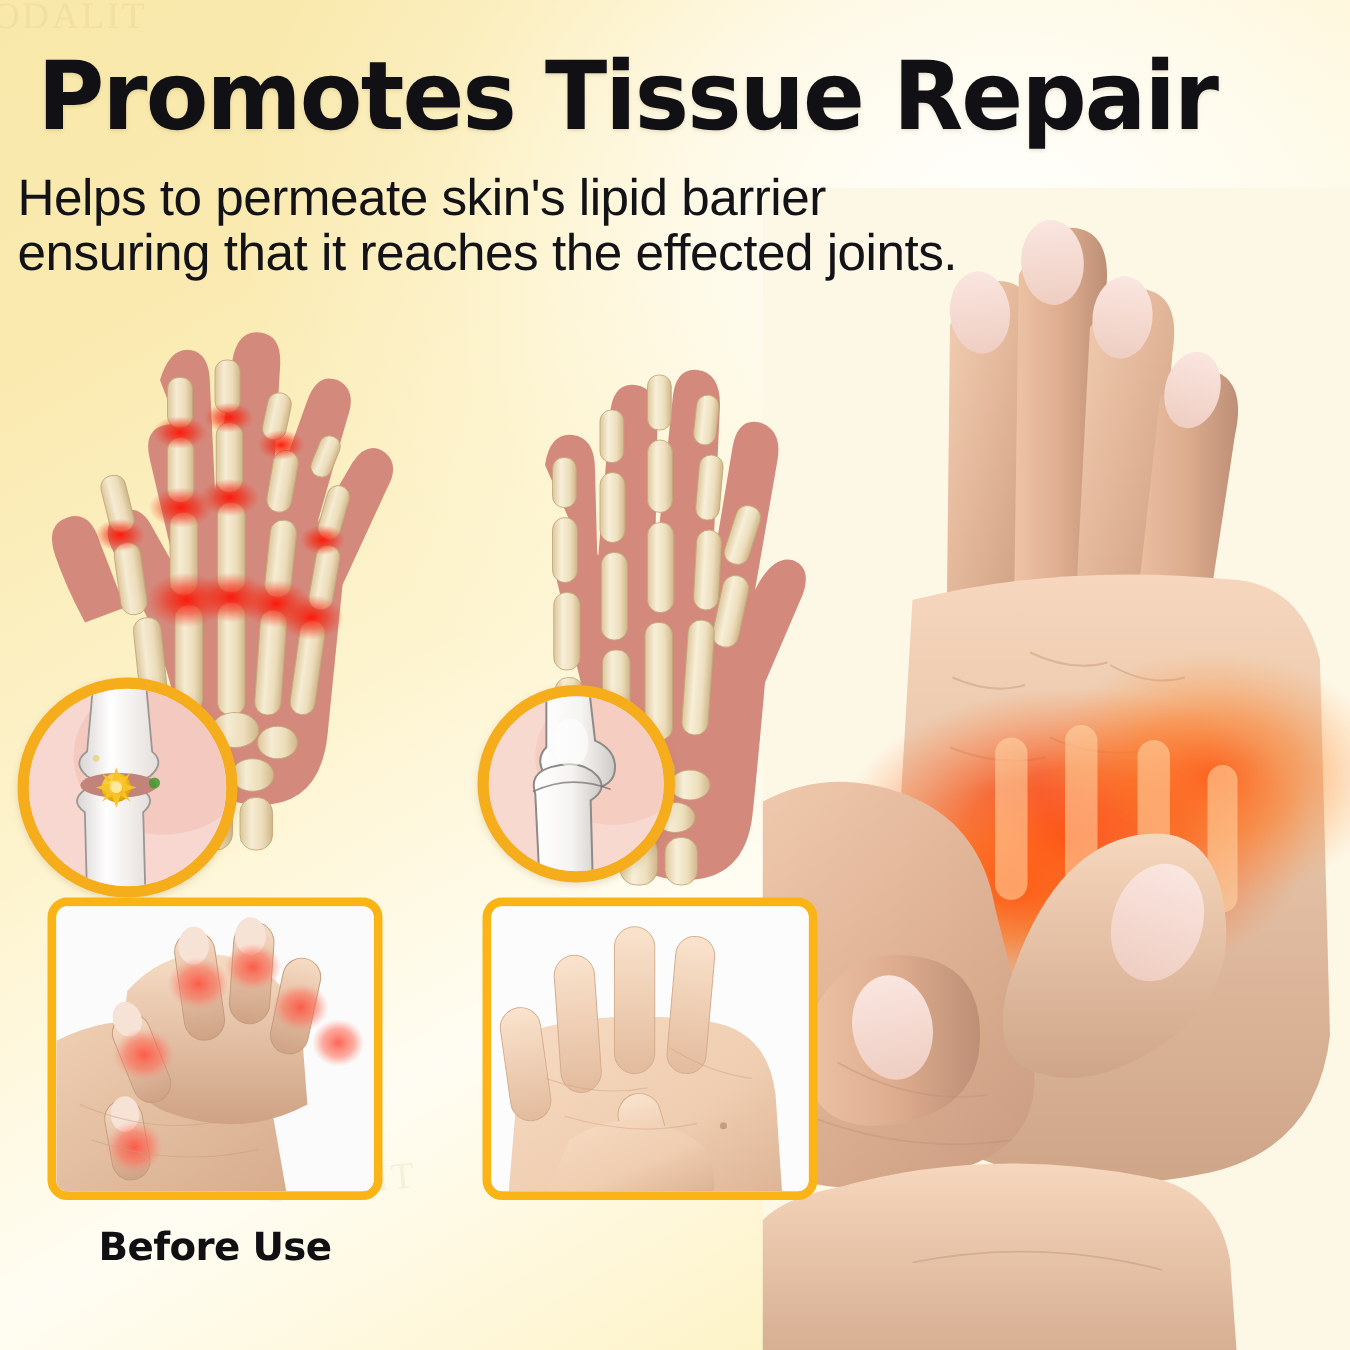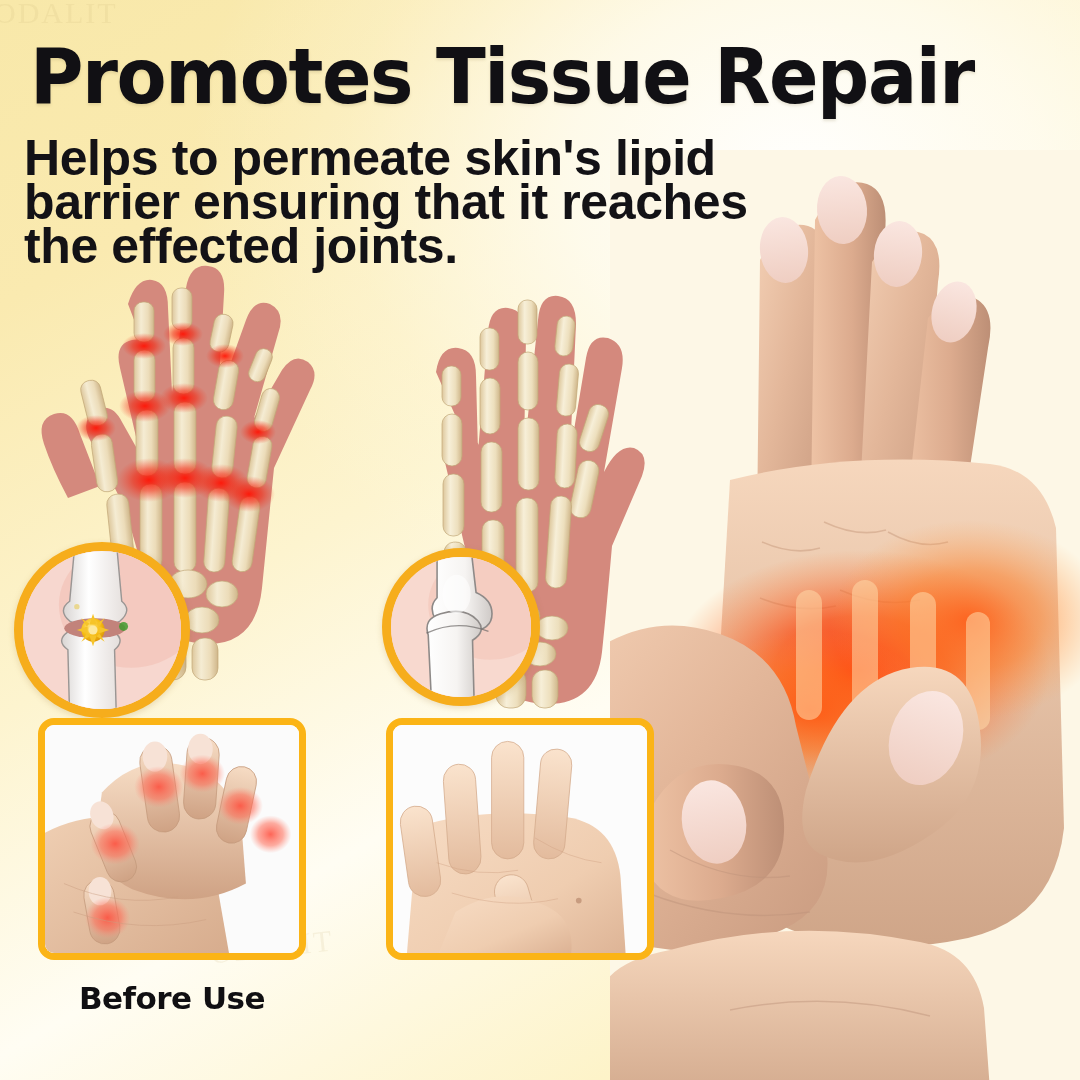--- a/index.html
+++ b/index.html
@@ -21,23 +21,23 @@
 
   
   .headline{
     position:absolute;left:30px;top:38px;width:990px;
     font-family:"DejaVu Sans", sans-serif;
     font-weight:bold;font-size:76px;line-height:78px;color:#111014;
     letter-spacing:-1.5px;transform:scaleX(.96);transform-origin:left center;
     text-shadow:0 2px 3px rgba(130,110,60,.18);
   }
   .subhead{
-    position:absolute;left:24px;top:136px;width:780px;
+    position:absolute;left:14px;top:136px;width:780px;
     font-family:"Liberation Sans", sans-serif;
-    font-weight:700;font-size:50px;line-height:44px;color:#131216;
+    font-weight:400;font-size:41px;line-height:44px;color:#131216;
     letter-spacing:-.4px;
   }
 
   
   .hand-wrap{position:absolute;}
   .hand-wrap svg{display:block;width:100%;height:100%;overflow:visible;}
 
   
   .inset{
     position:absolute;border-radius:50%;

